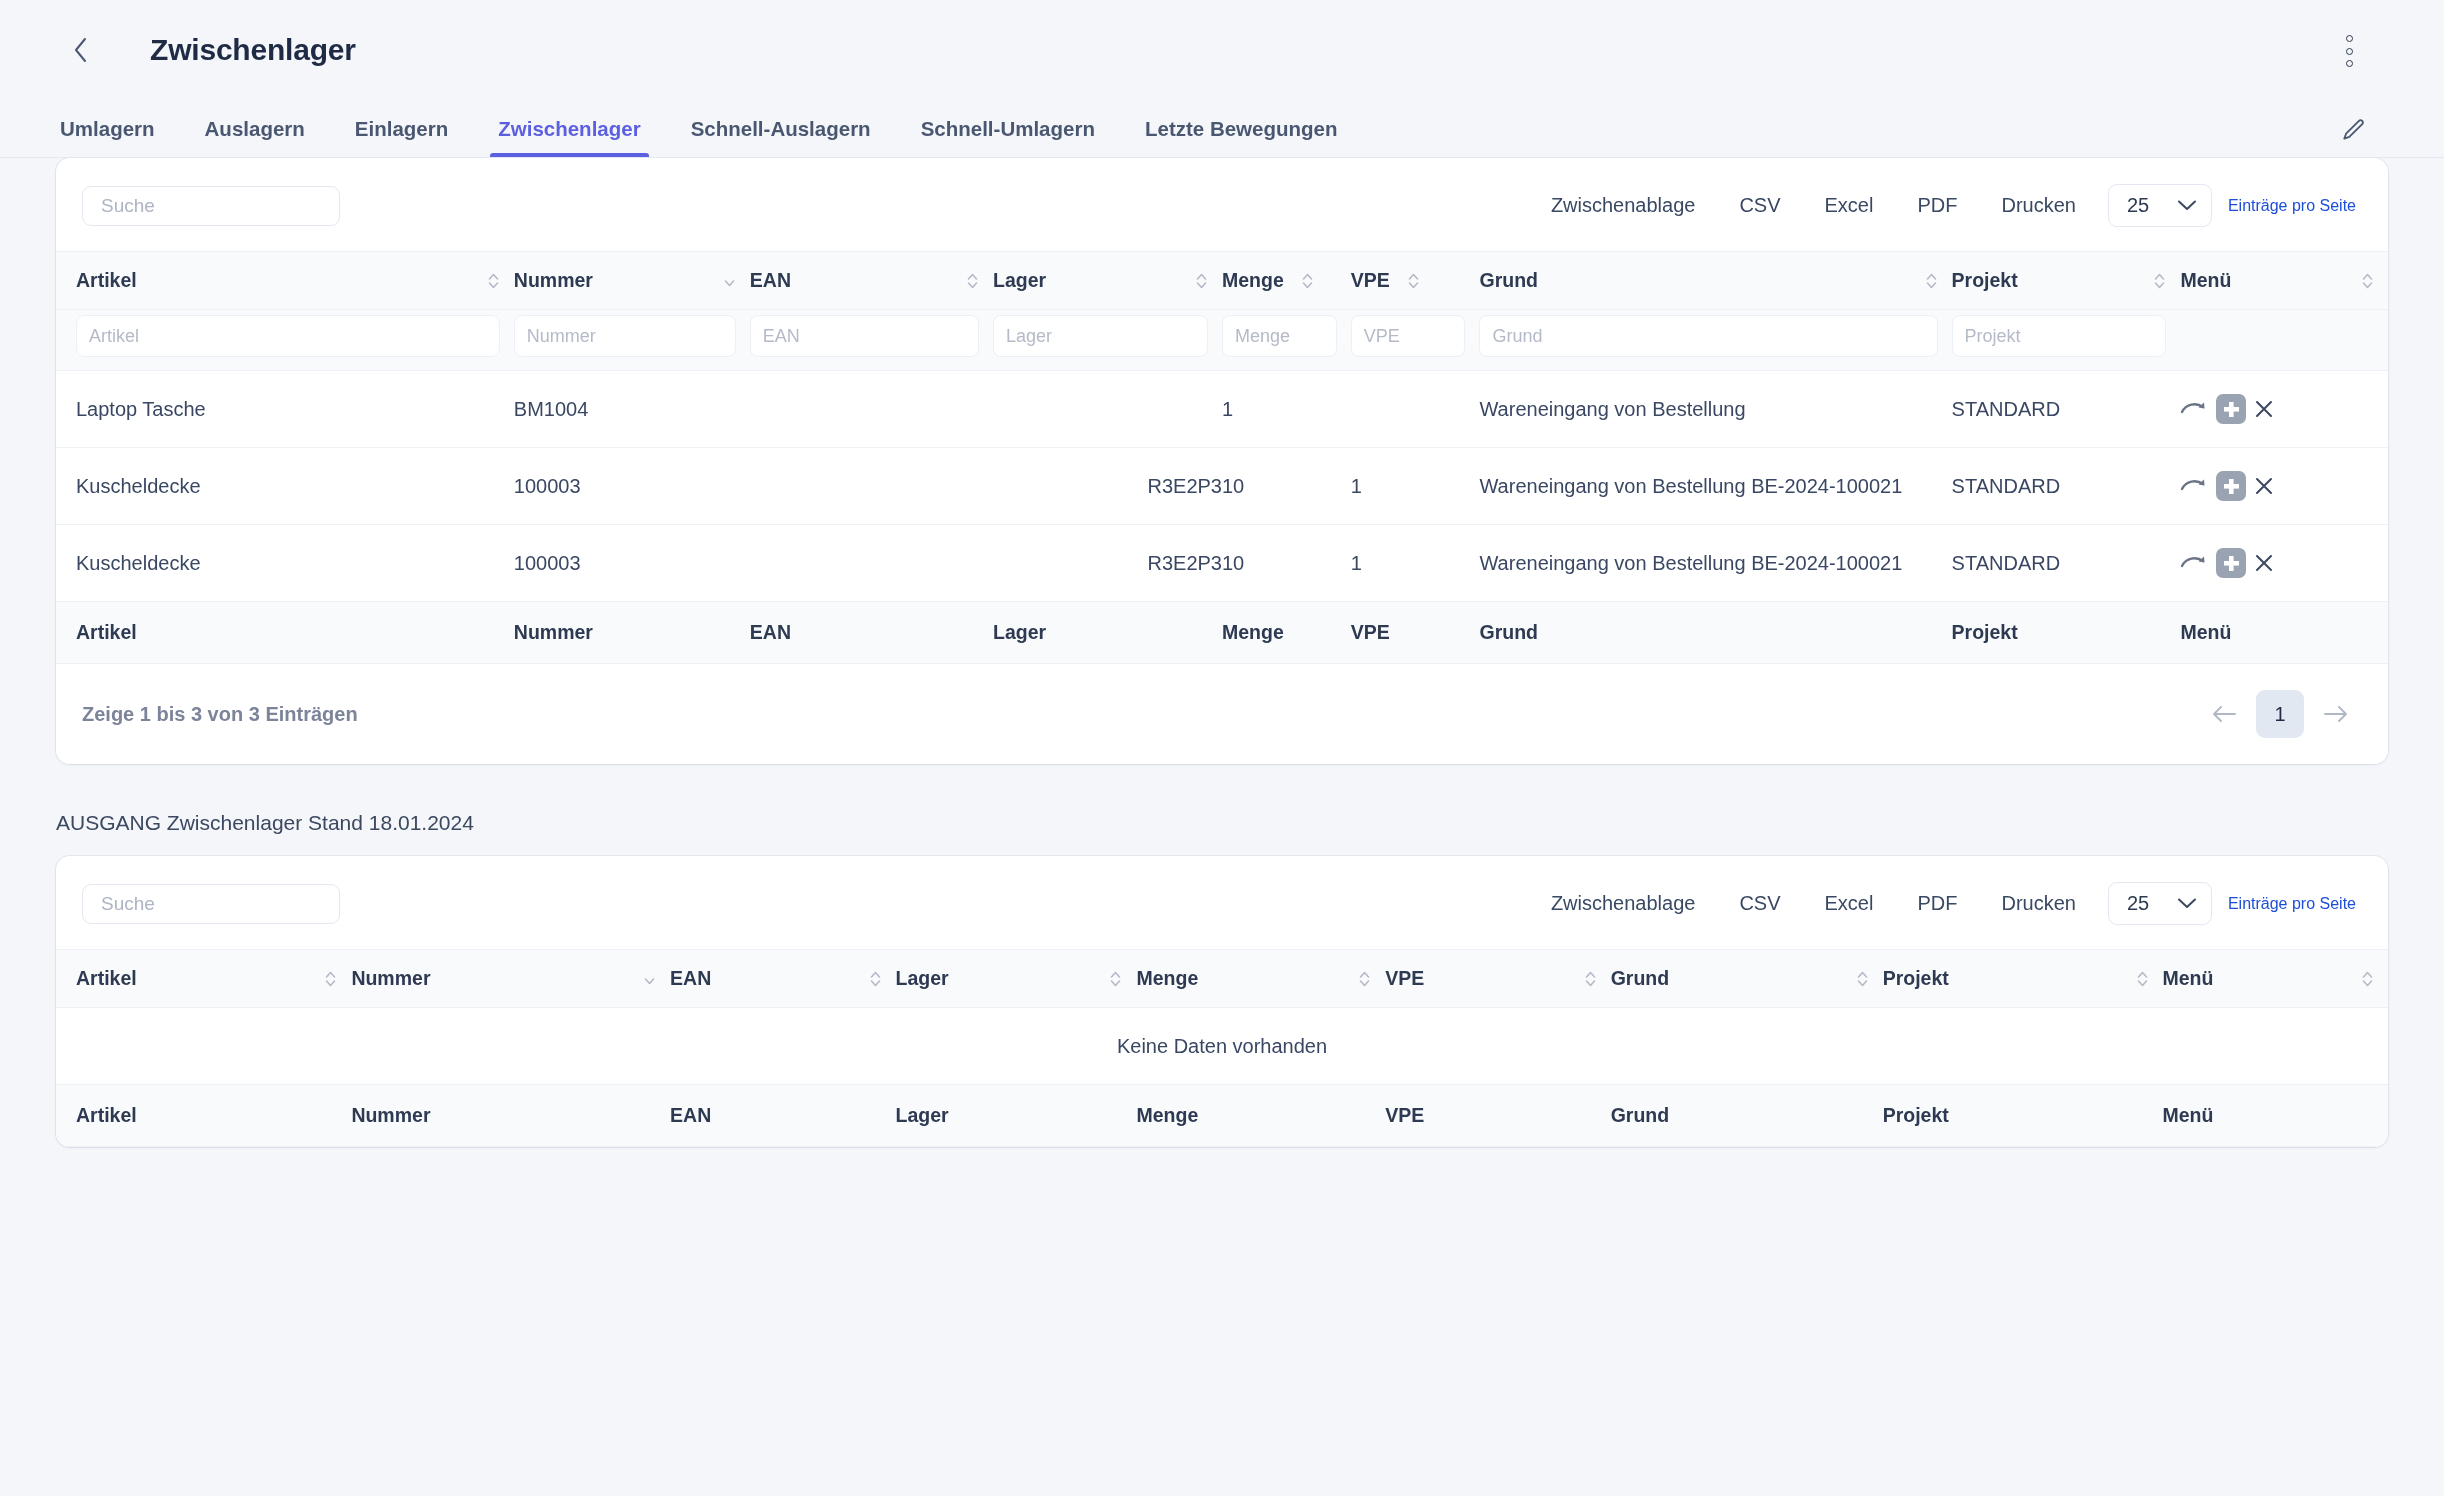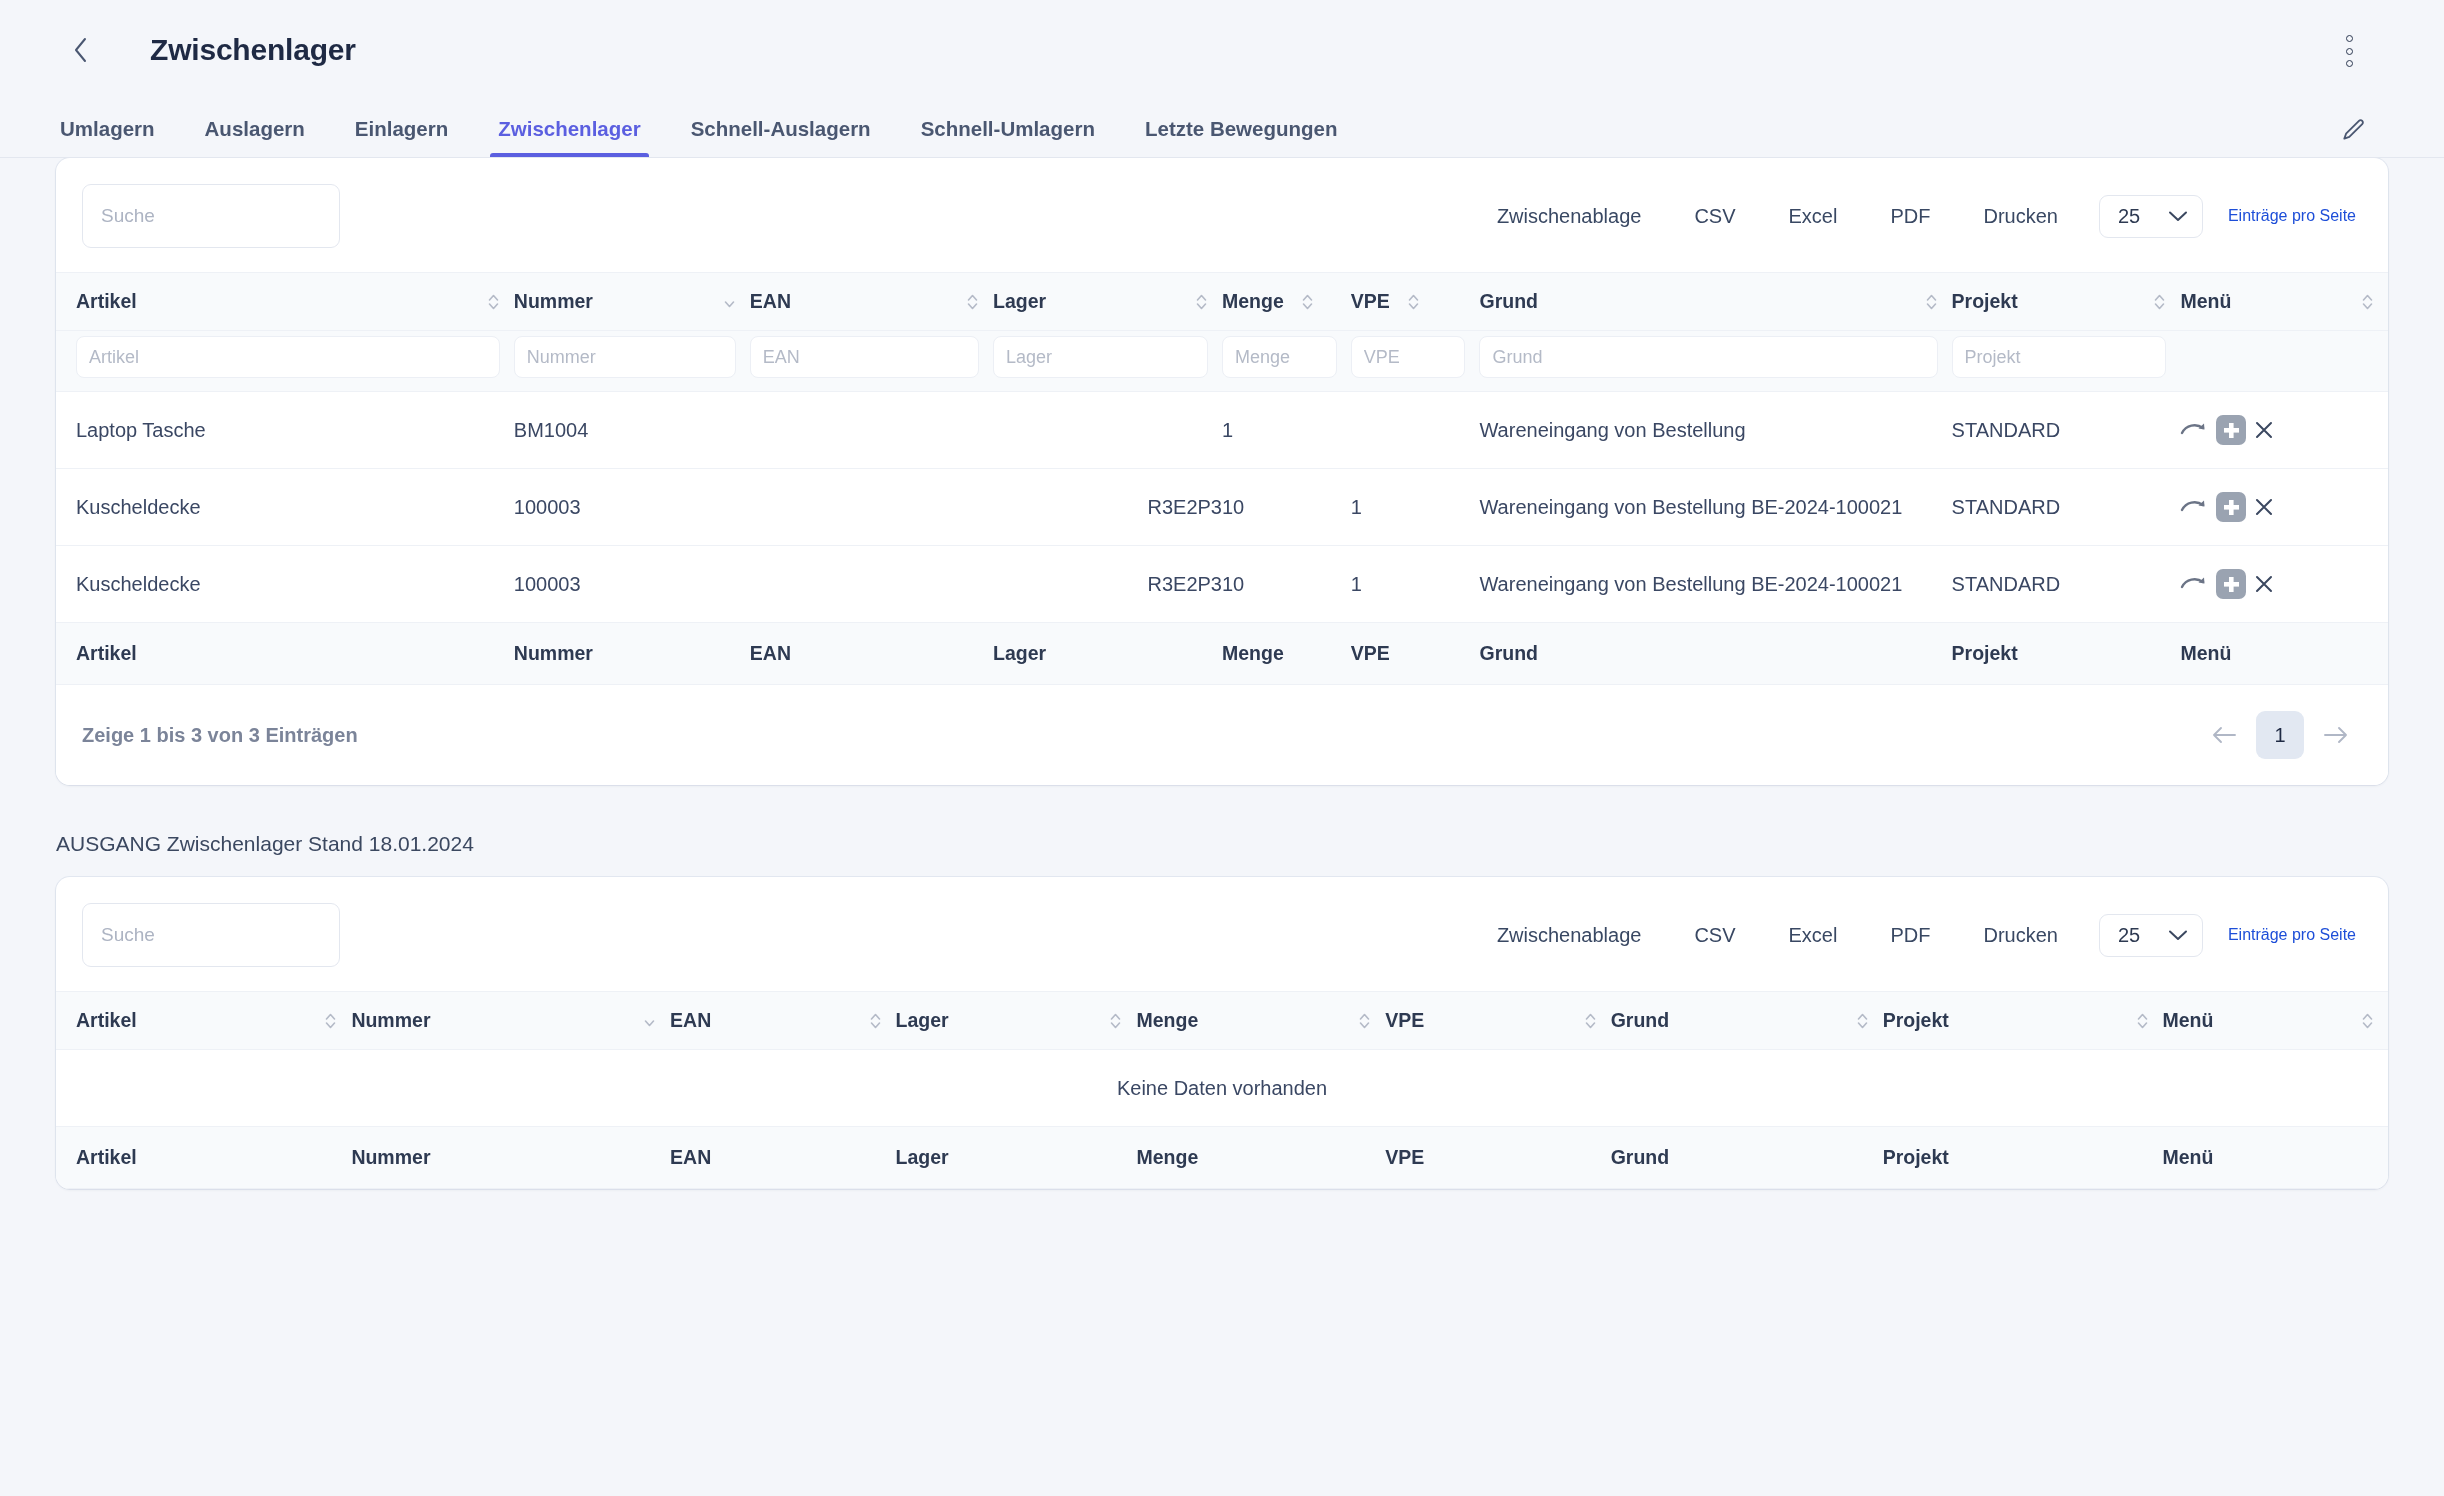--- a/index.html
+++ b/index.html
@@ -105,36 +105,36 @@
   }
 
   
   .toolbar {
     display: flex;
     align-items: center;
     padding: 26px 30px 24px 26px;
   }
   .search-box {
     width: 258px;
-    height: 64px;
+    height: 40px;
     border: 1.5px solid #e3e7ef;
     border-radius: 9px;
     padding: 0 18px;
     font-size: 19px;
     color: #3b4860;
     font-family: "Liberation Sans", sans-serif;
     background: #fff;
     outline: none;
   }
   .search-box::placeholder { color: #adb4c3; }
   .toolbar-right {
     margin-left: auto;
     display: flex;
     align-items: center;
-    gap: 9px;
+    gap: 0;
   }
   .exp-btn {
     font-size: 20px;
     color: #394863;
     padding: 0 22px;
     cursor: pointer;
     white-space: nowrap;
   }
   .page-select {
     display: flex;

